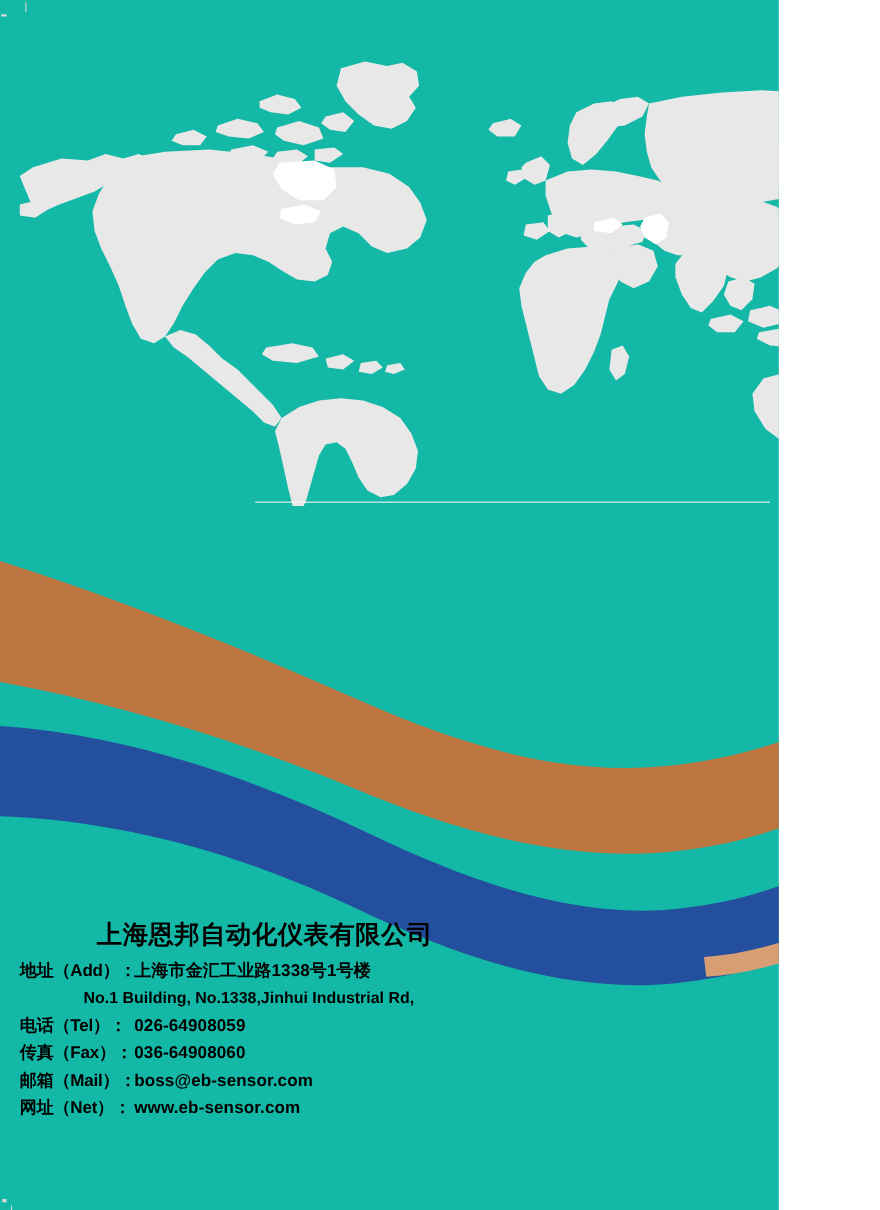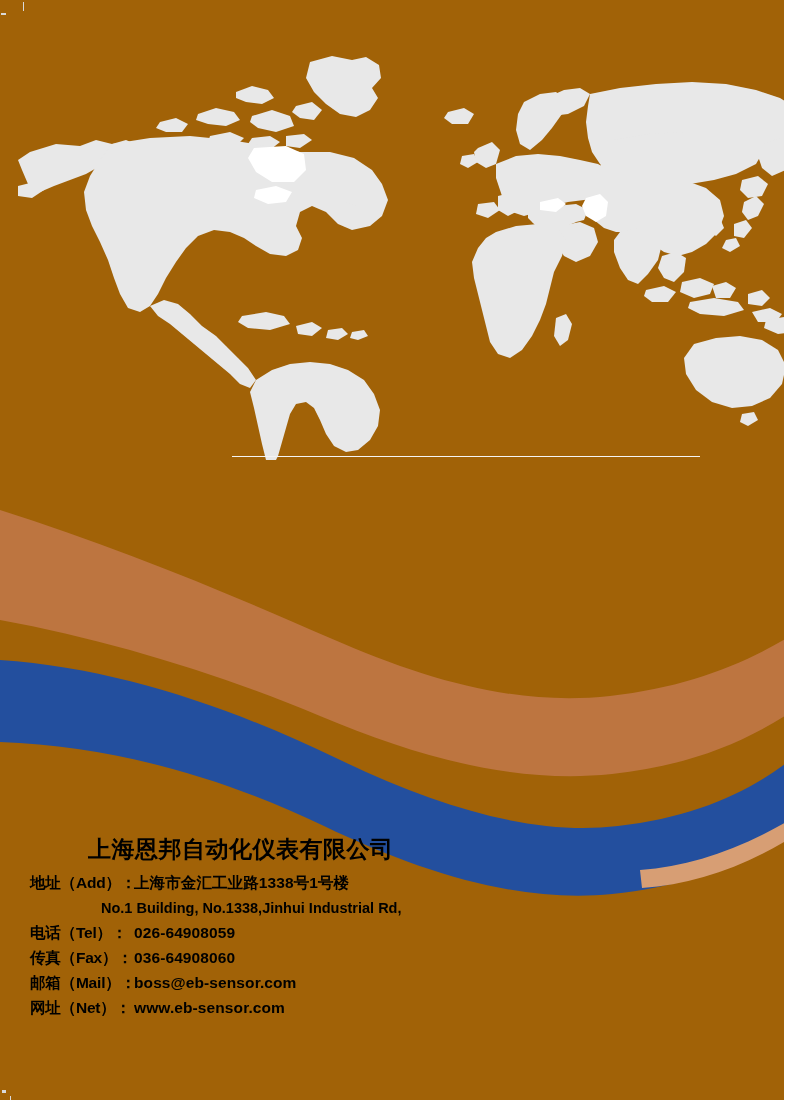--- a/index.html
+++ b/index.html
@@ -2,23 +2,23 @@
 <html><head>
 <meta charset="utf-8">
 <style>
   html, body {
     margin: 0;
     padding: 0;
     background: #ffffff;
   }
   #page {
     position: relative;
-    width: 784px;
+    width: 708px;
     height: 1100px;
-    background: #a16207;
+    background: #14b8a6;
     overflow: hidden;
     font-family: "Liberation Sans", "DejaVu Sans", sans-serif;
   }
 
   
   #world-map {
     position: absolute;
     left: 0px;
     top: 40px;
     width: 800px;
@@ -74,40 +74,39 @@
     padding-left: 88px;
     font-size: 23px;
     font-weight: 700;
     letter-spacing: 0.5px;
     line-height: 1.15;
     white-space: nowrap;
   }
   .contact-row {
     display: flex;
     align-items: baseline;
-    padding-left: 30px;
+    padding-left: 18px;
     font-size: 15.5px;
     font-weight: 700;
     line-height: 1.62;
     white-space: nowrap;
   }
   .contact-label {
     display: inline-block;
     width: 104px;
     flex: 0 0 104px;
     letter-spacing: -0.2px;
   }
   .contact-value {
     letter-spacing: 0.1px;
   }
   .contact-row.indented {
-    padding-left: 58px;
+    padding-left: 76px;
     font-size: 14.5px;
     line-height: 1.68;
-    margin-left: 43px;
   }
   .contact-row.indented .contact-value { letter-spacing: 0; }
 </style>
 </head>
 <body>
 
 <div id="page">
 
   <div id="world-map">
     <svg viewBox="0 0 800 420" xmlns="http://www.w3.org/2000/svg" aria-hidden="true">

